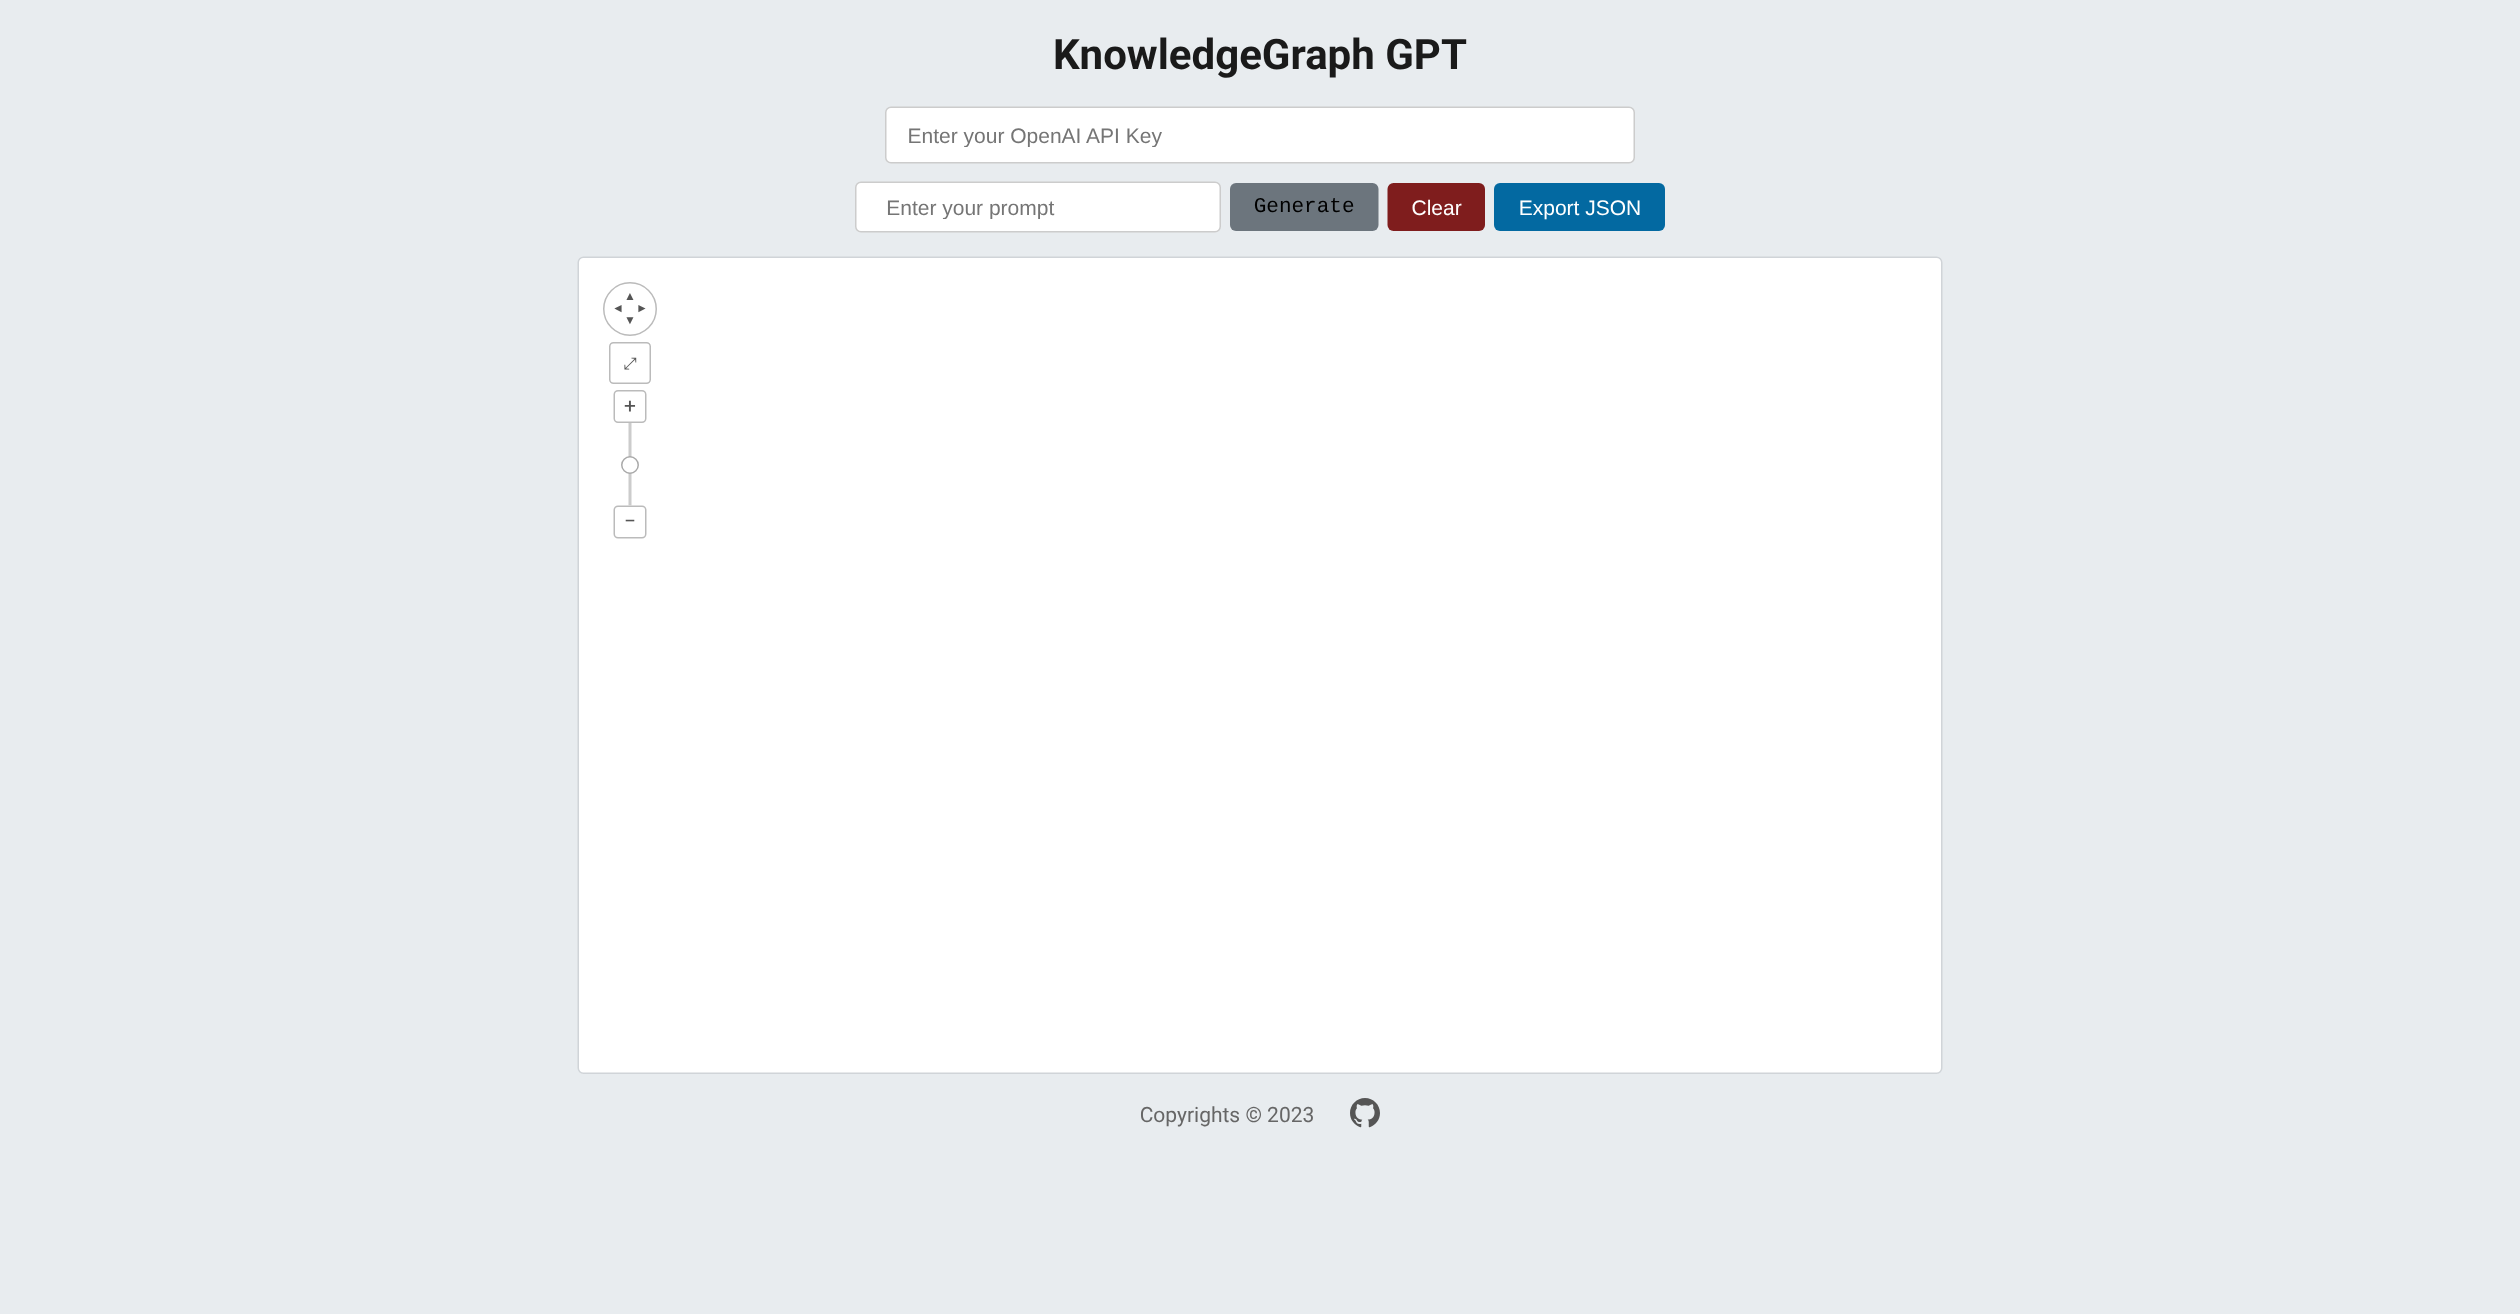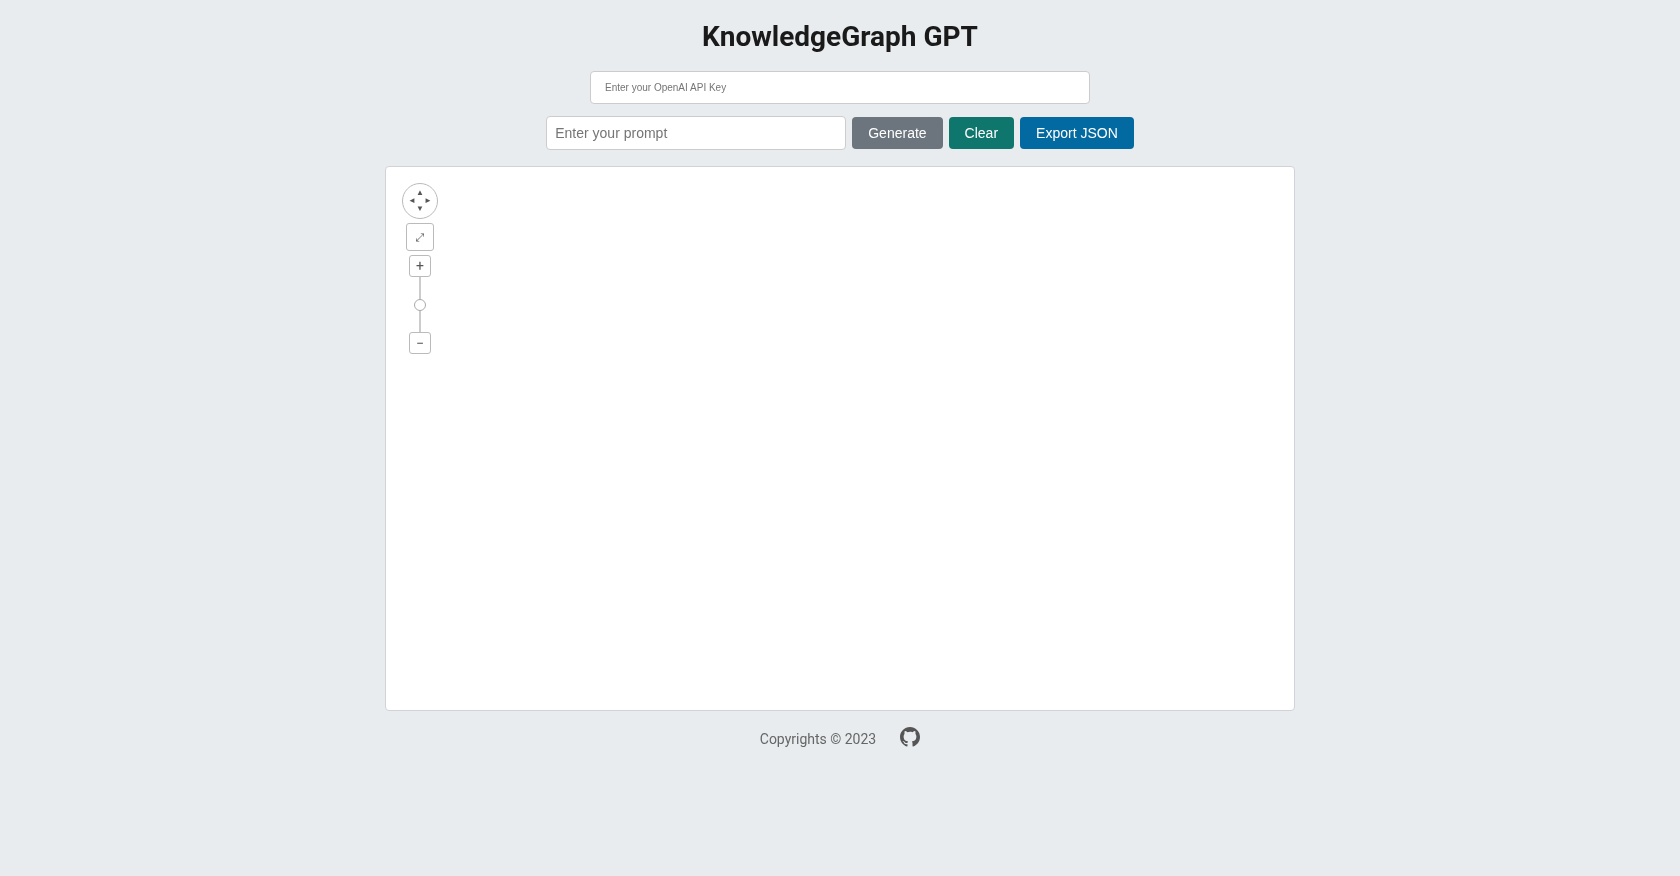--- a/index.html
+++ b/index.html
@@ -47,60 +47,61 @@
     .api-key-container {
       width: 500px;
       margin-bottom: 12px;
     }
 
     .api-key-input {
       width: 100%;
       padding: 10px 14px;
       border: 1px solid #ccc;
       border-radius: 4px;
-      font-size: 10px;
+      font-size: 14px;
       color: #c2410c;
       outline: none;
       background: #fff;
     }
 
     .prompt-container {
       display: flex;
       align-items: center;
       gap: 6px;
       margin-bottom: 16px;
     }
 
     .prompt-input {
-      width: 300px;
-      padding: 8px 8px;
+      width: 244px;
+      padding: 8px 20px;
       border: 1px solid #ccc;
       border-radius: 4px;
       font-size: 14px;
       color: #0f172a;
       outline: none;
       background: #fff;
     }
 
     .btn {
       padding: 8px 16px;
       border: none;
       border-radius: 4px;
       font-size: 14px;
       cursor: pointer;
       font-weight: 500;
     }
 
     .btn-generate {
       background-color: #6c757d;
-      color: #ffffff;
+      color: #000000;
+      font-family: Liberation Mono, monospace;
     }
 
     .btn-clear {
-      background-color: #0f766e;
+      background-color: #7f1d1d;
       color: #fff;
     }
 
     .btn-export {
       background-color: #0369a1;
       color: #fff;
     }
 
     .graph-container {
       width: 910px;

